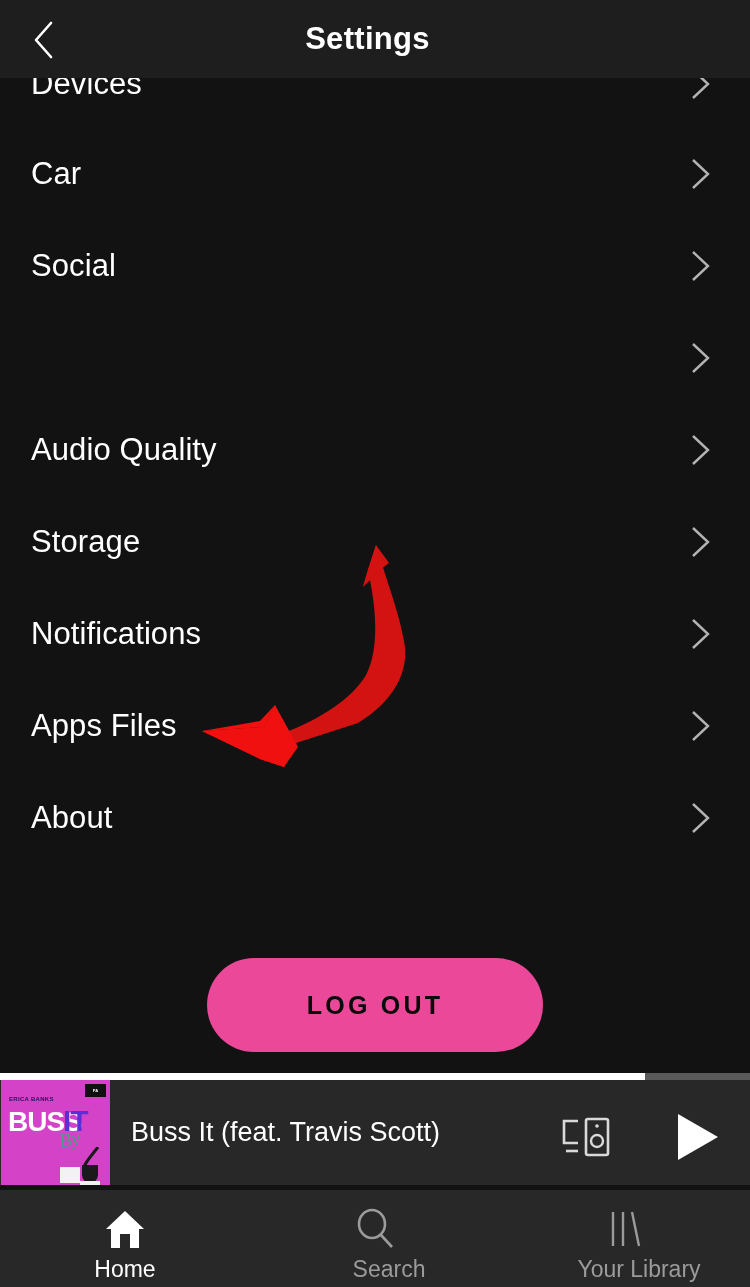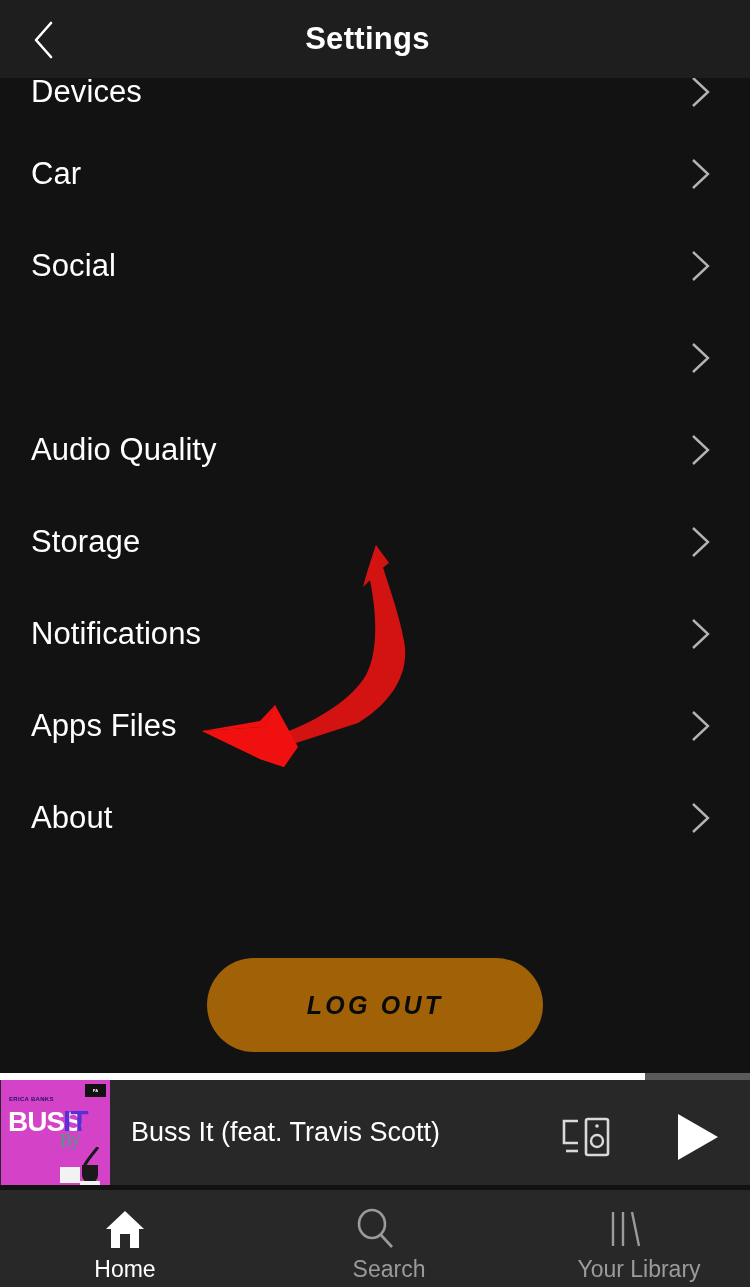--- a/index.html
+++ b/index.html
@@ -78,31 +78,30 @@
     width:260px; height:235px;
     z-index:15;
     pointer-events:none;
   }
 
   
   #logout-btn {
     position:absolute;
     left:207px; top:958px;
     width:336px; height:94px;
-    background:#a16207;
+    background:#ec4899;
     border:none;
     border-radius:47px;
     color:#0a0a0a;
     font-family:"Liberation Sans", sans-serif;
     font-size:25px;
     font-weight:bold;
     letter-spacing:3.2px;
     cursor:pointer;
     z-index:10;
-    font-style:italic;
   }
 
   
   #nowplaying {
     position:absolute;
     left:0; top:1073px;
     width:750px; height:112px;
     background:#282828;
     z-index:20;
   }
@@ -208,21 +207,21 @@
   .nav-item.active .nav-label { color:#ffffff; }
   .nav-item.inactive .nav-label { color:#9b9b9b;margin-left:28px; }
 </style>
 </head>
 <body>
 
 <div id="screen">
 
   <div id="list">
 
-    <div class="row" style="top:46px">
+    <div class="row" style="top:38px">
       <span class="row-label">Devices</span>
       <span class="row-chevron">
         <svg width="24" height="34" viewBox="0 0 24 34">
             <polyline points="4,3 19,17 4,31" fill="none" stroke="#b3b3b3" stroke-width="2.4"></polyline>
           </svg>
       </span>
     </div>
 
     <div class="row" style="top:128px">
       <span class="row-label">Car</span>

